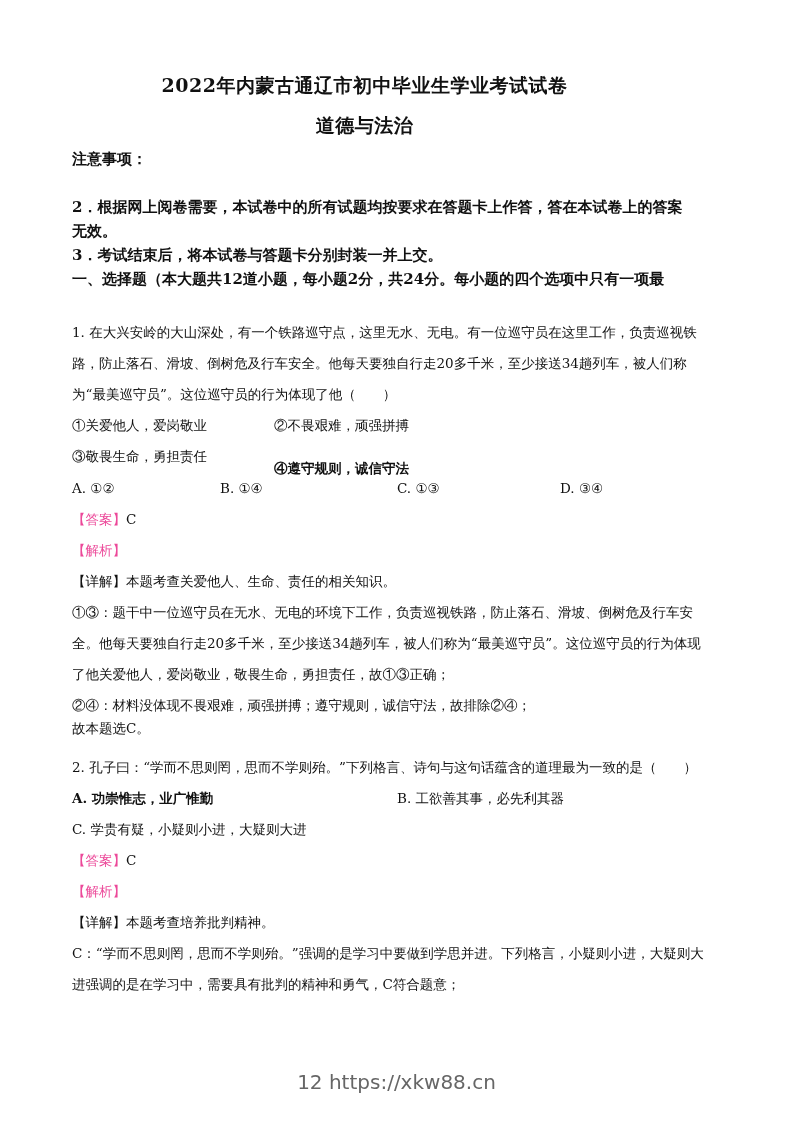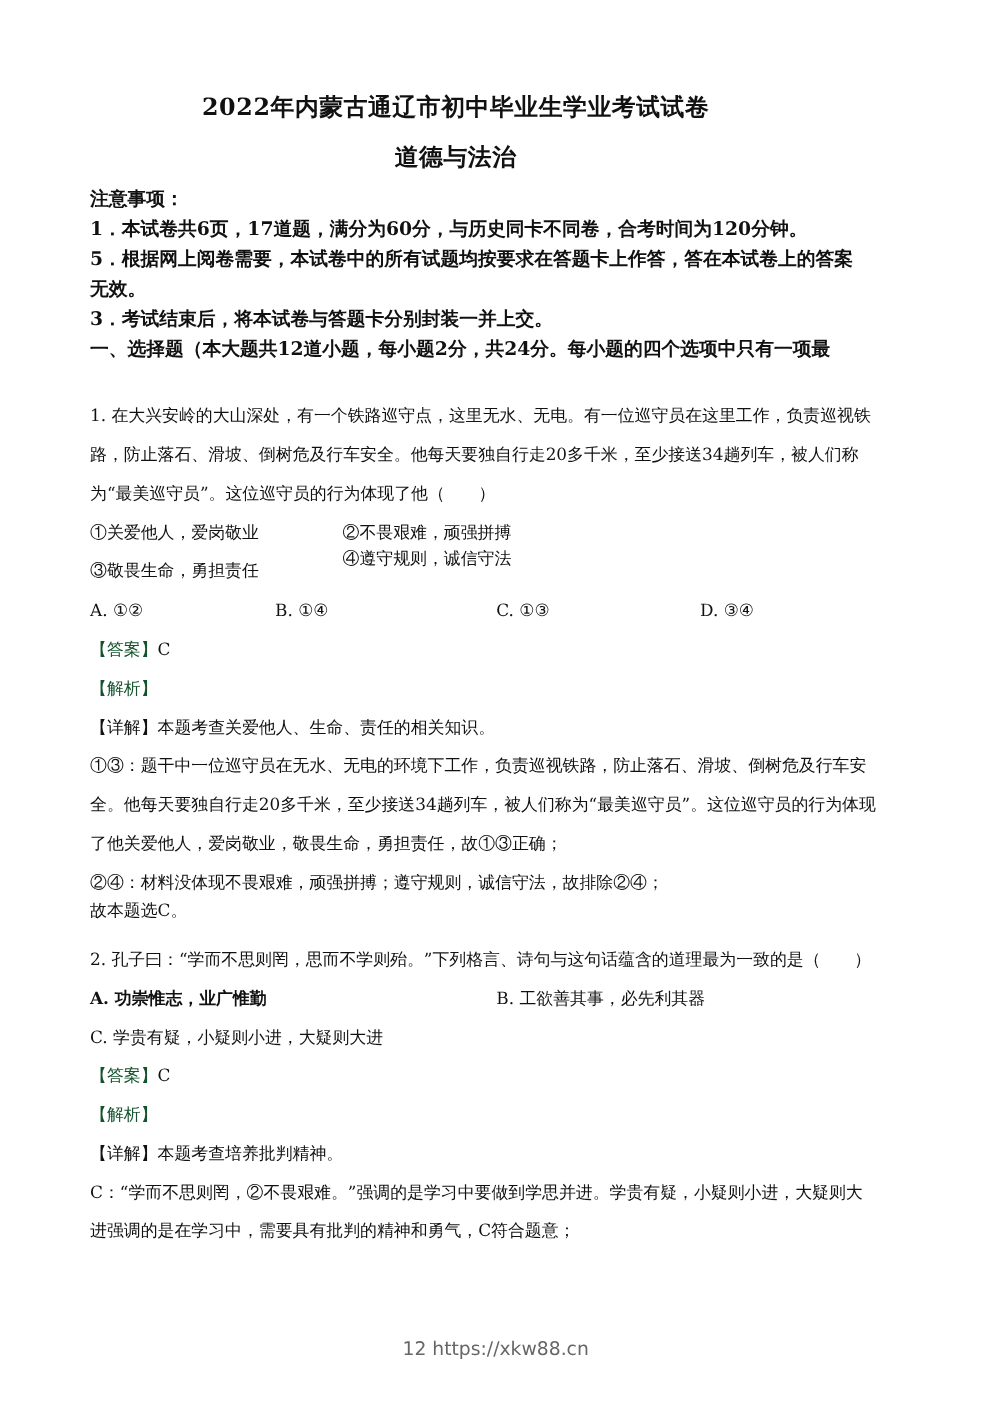--- a/index.html
+++ b/index.html
@@ -2,47 +2,46 @@
 <html><head>
 <meta charset="utf-8">
 <style>
   html, body { margin: 0; padding: 0; background: #ffffff; }
   body { width: 793px; height: 1122px; position: relative; overflow: hidden; color: #111; }
   .page { position: absolute; left: 0; top: 0; width: 793px; height: 1122px; }
   .serif { font-family: "DejaVu Serif", "Liberation Serif", serif; }
   .title { position: absolute; left: 0; width: 729px; text-align: center; font-weight: bold; font-size: 19px; letter-spacing: 0.5px; }
   .line { position: absolute; left: 72px; white-space: nowrap; font-size: 13.5px; }
   .bold { font-weight: bold; font-size: 15px; }
-  .tag { color: #14532d; }
+  .tag { color: #ec4899; }
   .opt { position: absolute; white-space: nowrap; font-size: 13.5px; }
-  .footer { position: absolute; top: 1070px; left: 0; width: 793px; text-align: center; font-family: "DejaVu Sans", "Liberation Sans", sans-serif; font-size: 15px; color: #666; }
+  .footer { position: absolute; top: 1070px; left: 0; width: 793px; text-align: center; font-family: "DejaVu Sans", "Liberation Sans", sans-serif; font-size: 20px; color: #666; }
 </style>
 </head>
 <body>
 
 <div class="page serif">
 
   <div class="title" style="top:73px;">2022年内蒙古通辽市初中毕业生学业考试试卷</div>
   <div class="title" style="top:113px;">道德与法治</div>
 
   <div class="line bold" style="top:150px;">注意事项：</div>
-  <div class="line bold" style="top:174px;">1．本试卷共6页，17道题，满分为60分，与历史同卡不同卷，合考时间为120分钟。</div>
-  <div class="line bold" style="top:198px;">5．根据网上阅卷需要，本试卷中的所有试题均按要求在答题卡上作答，答在本试卷上的答案</div>
+  <div class="line bold" style="top:198px;">2．根据网上阅卷需要，本试卷中的所有试题均按要求在答题卡上作答，答在本试卷上的答案</div>
   <div class="line bold" style="top:222px;">无效。</div>
   <div class="line bold" style="top:246px;">3．考试结束后，将本试卷与答题卡分别封装一并上交。</div>
   <div class="line bold" style="top:270px;">一、选择题（本大题共12道小题，每小题2分，共24分。每小题的四个选项中只有一项最</div>
 
   <div class="line" style="top:324px;">1. 在大兴安岭的大山深处，有一个铁路巡守点，这里无水、无电。有一位巡守员在这里工作，负责巡视铁</div>
   <div class="line" style="top:355px;">路，防止落石、滑坡、倒树危及行车安全。他每天要独自行走20多千米，至少接送34趟列车，被人们称</div>
   <div class="line" style="top:386px;">为“最美巡守员”。这位巡守员的行为体现了他（　　）</div>
 
   <div class="opt" style="left:72px; top:417px;">①关爱他人，爱岗敬业</div>
   <div class="opt" style="left:274px; top:417px;">②不畏艰难，顽强拼搏</div>
   <div class="opt" style="left:72px; top:448px;">③敬畏生命，勇担责任</div>
-  <div class="opt" style="left:274px; top:438px;">④遵守规则，诚信守法</div>
+  <div class="opt" style="left:274px; top:460px;font-weight:bold;">④遵守规则，诚信守法</div>
 
   <div class="opt" style="left:72px; top:480px;">A. ①②</div>
   <div class="opt" style="left:220px; top:480px;">B. ①④</div>
   <div class="opt" style="left:397px; top:480px;">C. ①③</div>
   <div class="opt" style="left:560px; top:480px;">D. ③④</div>
 
   <div class="line" style="top:511px;">
     <span class="tag">【答案】</span><span>C</span>
   </div>
   <div class="line tag" style="top:542px;">【解析】</div>
@@ -56,17 +55,17 @@
   <div class="line" style="top:759px;">2. 孔子曰：“学而不思则罔，思而不学则殆。”下列格言、诗句与这句话蕴含的道理最为一致的是（　　）</div>
   <div class="opt" style="left:72px; top:790px;font-weight:bold;">A. 功崇惟志，业广惟勤</div>
   <div class="opt" style="left:397px; top:790px;">B. 工欲善其事，必先利其器</div>
   <div class="opt" style="left:72px; top:821px;">C. 学贵有疑，小疑则小进，大疑则大进</div>
 
   <div class="line" style="top:852px;">
     <span class="tag">【答案】</span><span>C</span>
   </div>
   <div class="line tag" style="top:883px;">【解析】</div>
   <div class="line" style="top:914px;">【详解】本题考查培养批判精神。</div>
-  <div class="line" style="top:945px;">C：“学而不思则罔，②不畏艰难。”强调的是学习中要做到学思并进。学贵有疑，小疑则小进，大疑则大</div>
+  <div class="line" style="top:945px;">C：“学而不思则罔，思而不学则殆。”强调的是学习中要做到学思并进。下列格言，小疑则小进，大疑则大</div>
   <div class="line" style="top:976px;">进强调的是在学习中，需要具有批判的精神和勇气，C符合题意；</div>
 
   <div class="footer">12 https://xkw88.cn</div>
 </div>
 
 </body></html>

